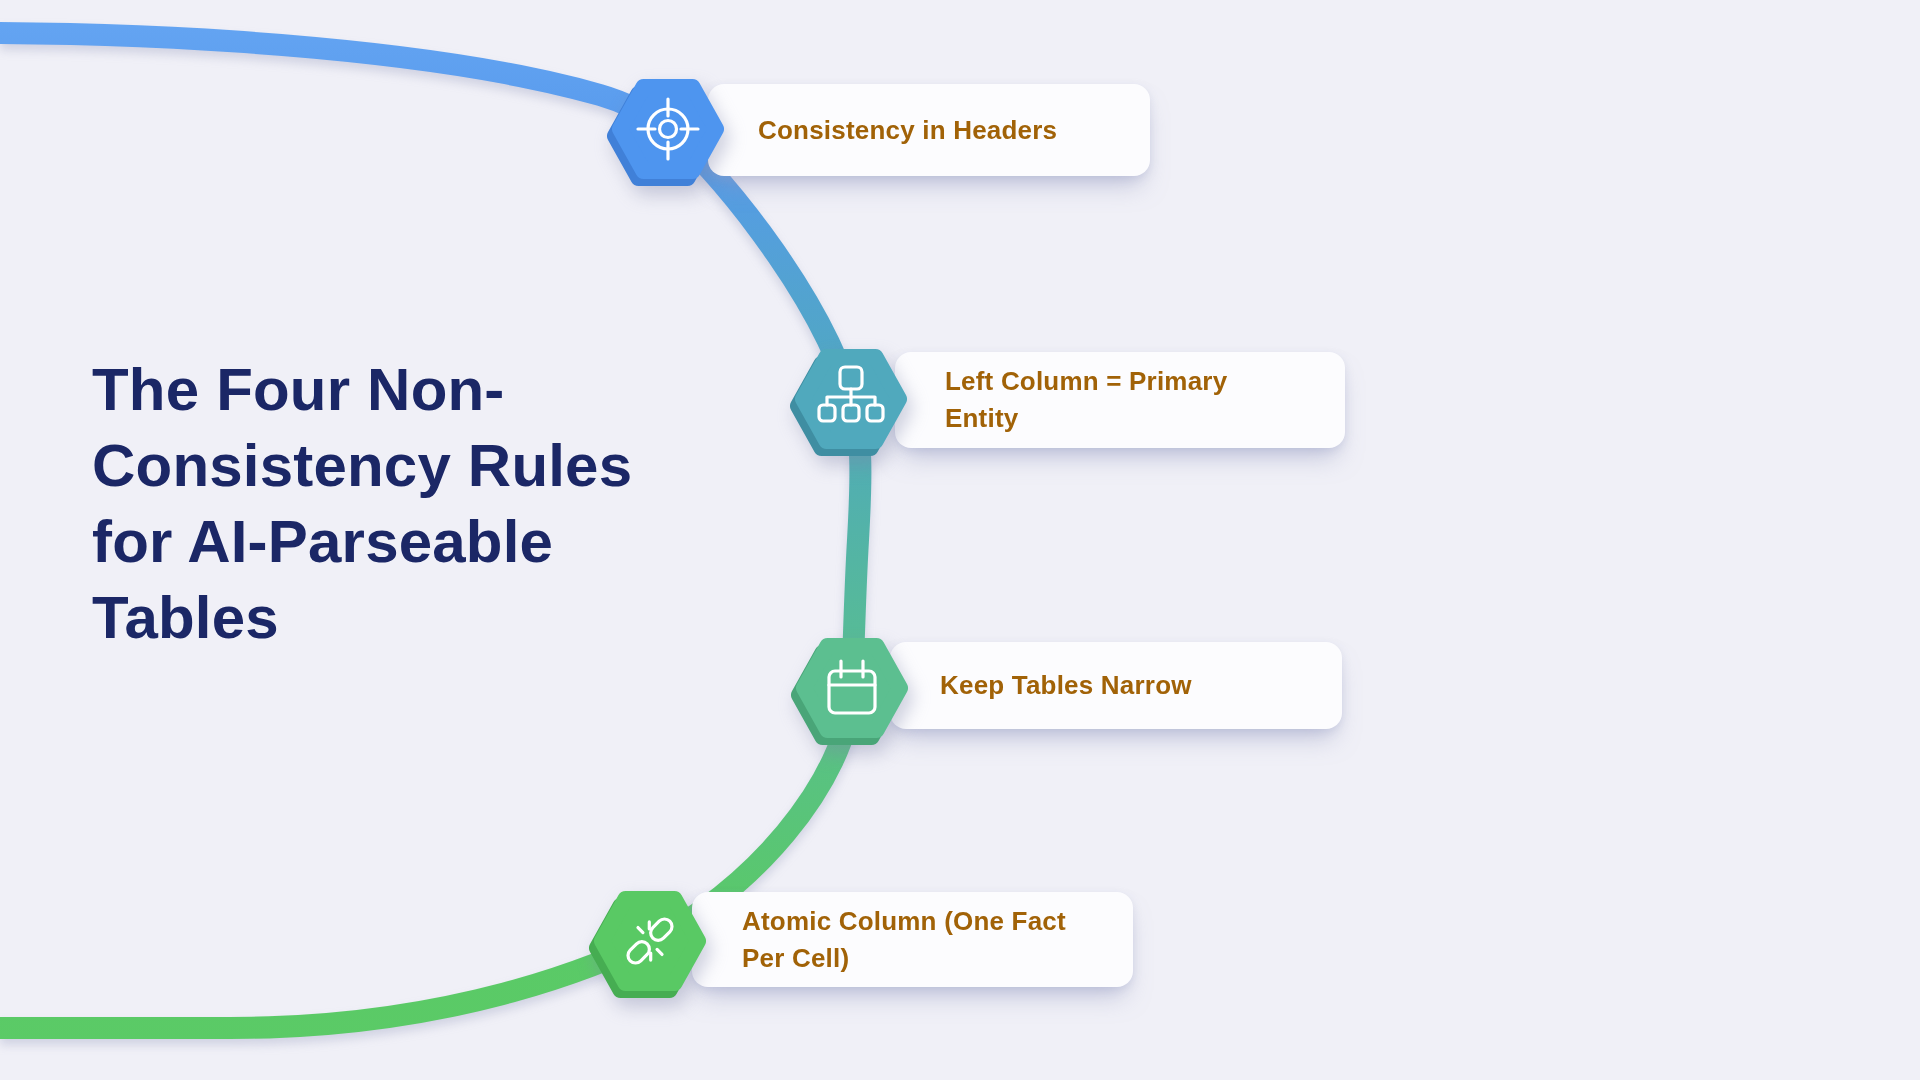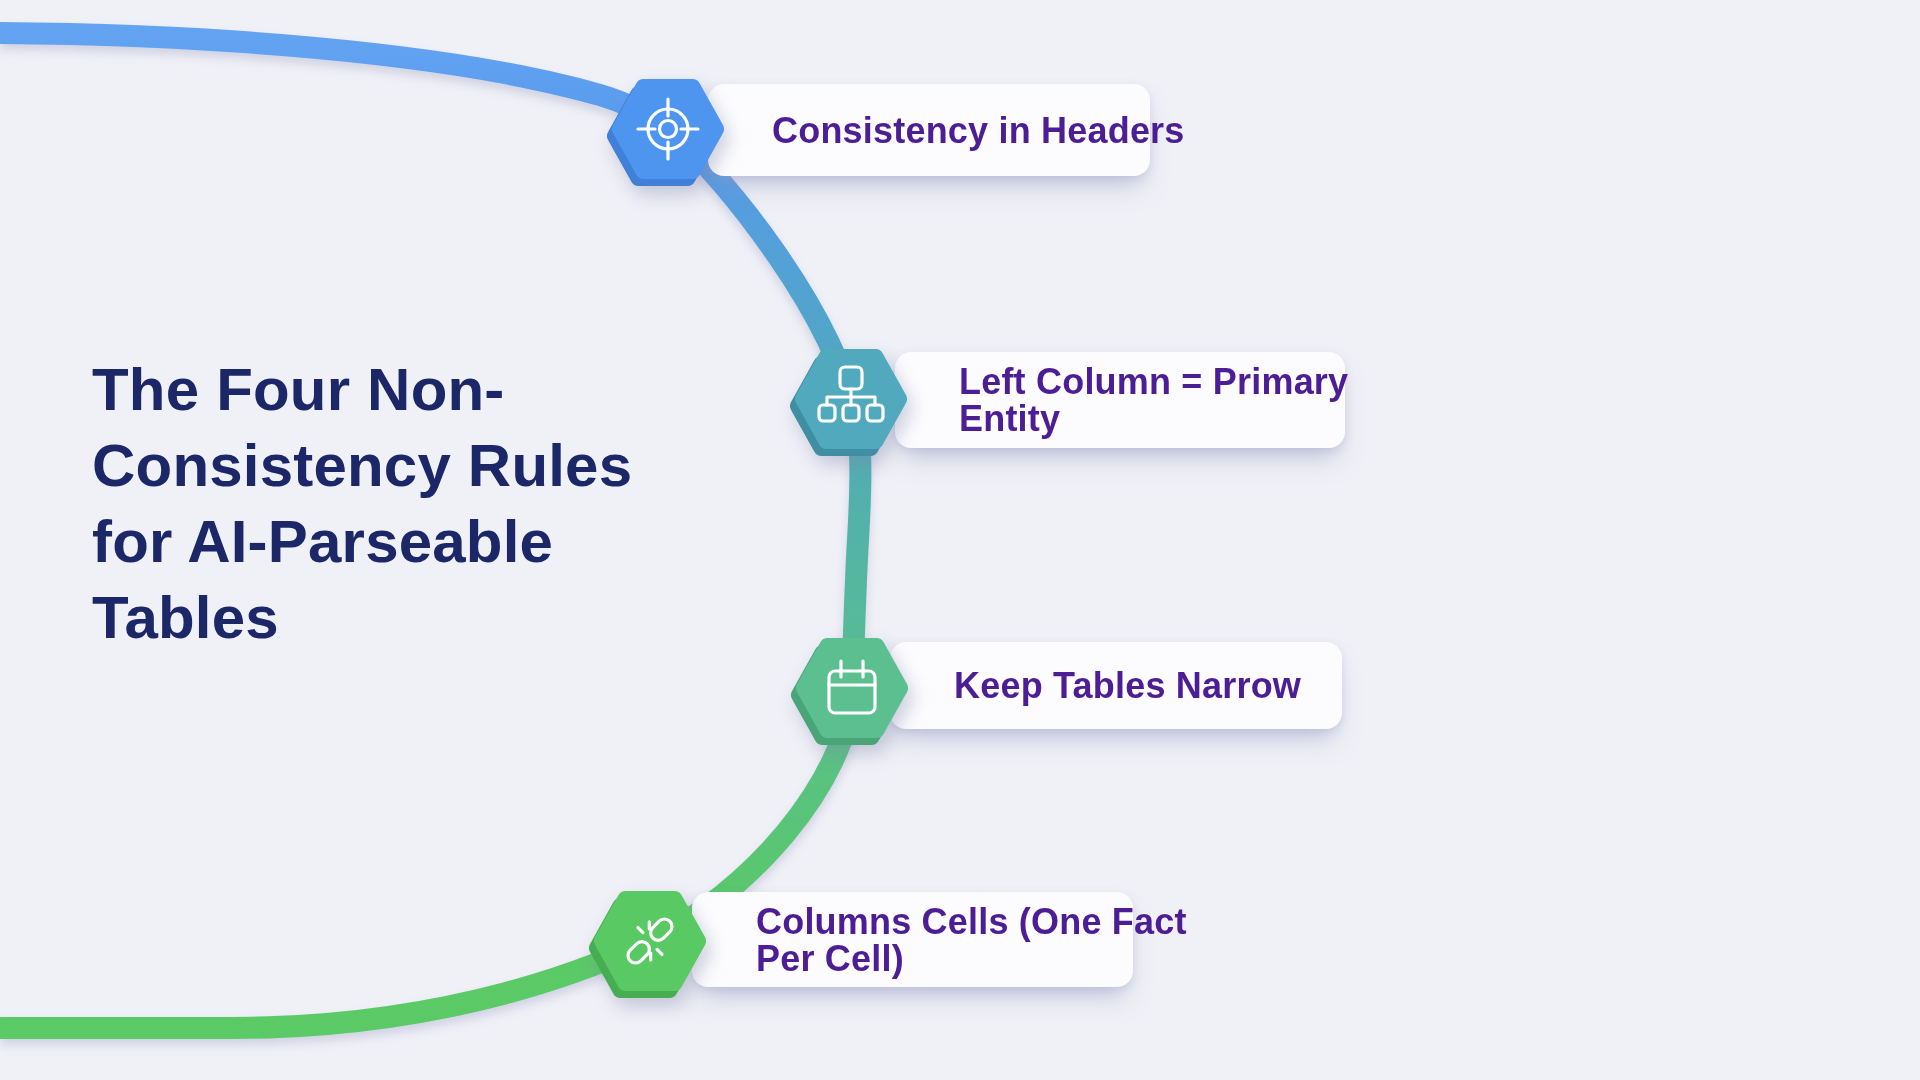--- a/index.html
+++ b/index.html
@@ -20,21 +20,21 @@
   .card{
     position:absolute;
     background:#FCFCFE;
     border-radius:16px;
     box-shadow:0 16px 24px -8px rgba(143,150,190,0.5), 0 3px 8px rgba(160,166,205,0.25);
     display:flex;align-items:center;
     box-sizing:border-box;
     padding-left:50px;padding-right:24px;
   }
   .card p{
-    margin:14px;font-size:36px;line-height:37px;font-weight:700;color:#4c1d95;letter-spacing:0.2px;
+    margin:0;font-size:26px;line-height:37px;font-weight:700;color:#a16207;letter-spacing:0.2px;
   }
   .card p span{display:block;white-space:nowrap;}
   .card.c1{left:708px;top:84px;width:442px;height:92px;}
   .card.c2{left:895px;top:352px;width:450px;height:96px;}
   .card.c3{left:890px;top:642px;width:452px;height:87px;}
   .card.c4{left:692px;top:892px;width:441px;height:95px;}
   .hex{position:absolute;filter:drop-shadow(5px 9px 9px rgba(125,132,168,0.38));}
   .hex.h1{left:600px;top:73px;}
   .hex.h2{left:783px;top:343px;}
   .hex.h3{left:784px;top:632px;}
@@ -90,21 +90,21 @@
   </div>
 
   <div class="card c3">
     <p>
       <span>Keep Tables Narrow</span>
     </p>
   </div>
 
   <div class="card c4">
     <p>
-      <span>Columns Cells (One Fact</span>
+      <span>Atomic Column (One Fact</span>
       <span>Per Cell)</span>
     </p>
   </div>
 
   <svg class="hex h1" width="130" height="120" viewBox="-12 -6 130 120">
     <path d="M 8 50 L 31.5 8 L 80.5 8 L 104 50 L 80.5 92 L 31.5 92 Z" transform="translate(-5,7)" stroke-width="16" stroke-linejoin="round" fill="#4080D8" stroke="#4080D8"></path>
     <path d="M 8 50 L 31.5 8 L 80.5 8 L 104 50 L 80.5 92 L 31.5 92 Z" stroke-width="16" stroke-linejoin="round" fill="#4E95EF" stroke="#4E95EF"></path>
     <g class="icon" transform="translate(56,50)">
       <circle r="20"></circle>
       <circle r="8.5"></circle>

